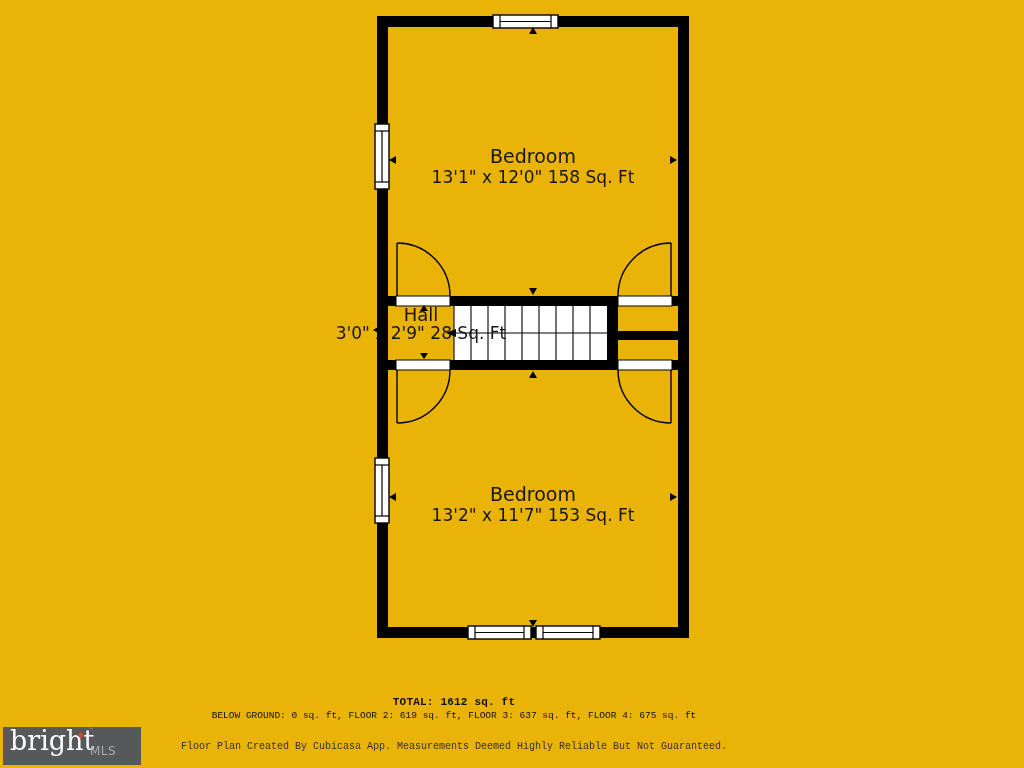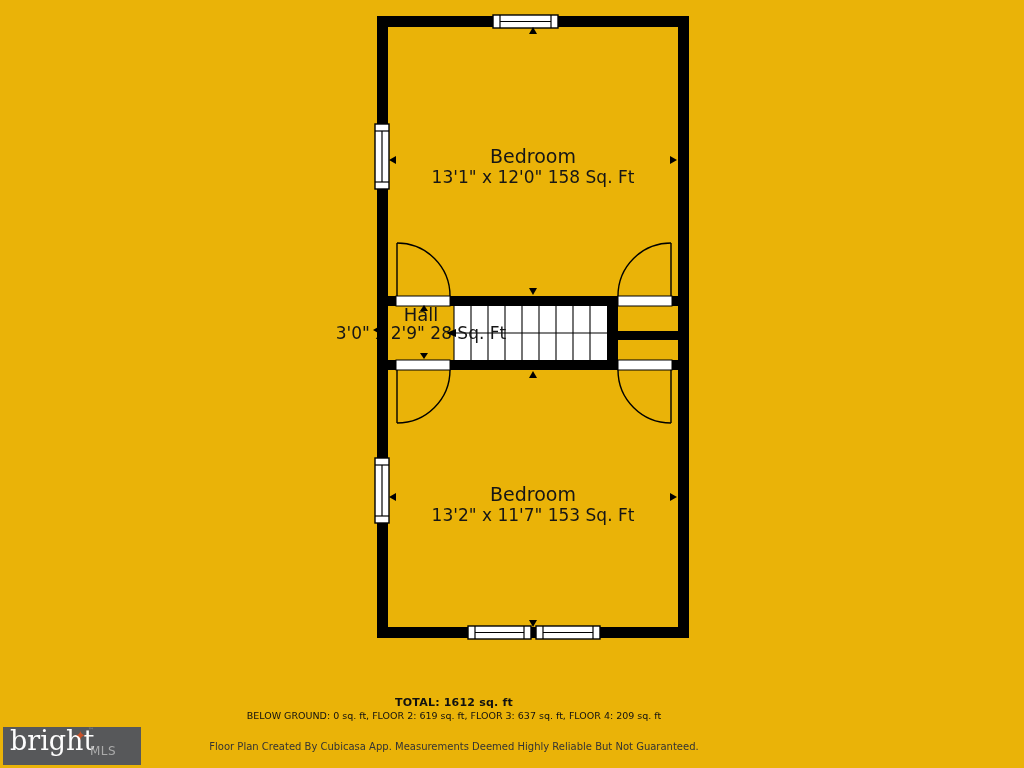--- a/index.html
+++ b/index.html
@@ -16,21 +16,21 @@
   .hall-name{font-size:18px;}
   .room-dims{font-size:17px;}
   .wall{fill:#000000;}
   .threshold{fill:#ffffff;stroke:#000000;stroke-width:1;}
   .win{fill:#ffffff;stroke:#000000;stroke-width:1.4;}
   .winline{stroke:#000000;stroke-width:1.2;fill:none;}
   .door{stroke:#000000;stroke-width:1.4;fill:none;}
   .tread{stroke:#000000;stroke-width:1.1;}
   .midline{stroke:#000000;stroke-width:1.2;}
   .dimarrow{fill:#000000;}
-  .footer-line{position:absolute;left:0;width:908px;text-align:center;color:#111111;}
+  .footer-line{position:absolute;left:0;width:908px;text-align:center;color:#111111;font-family:Liberation Mono, monospace;}
   .footer-total{top:696px;font-size:11px;font-weight:bold;letter-spacing:.2px;}
   .footer-floors{top:710px;font-size:9.5px;}
   .footer-excluded{top:722px;font-size:9.5px;}
   .footer-disclaimer{top:741px;font-size:10px;color:#333;}
   .logo{
     position:absolute;left:3px;top:727px;width:138px;height:38px;
     background:#57585a;
   }
   .logo-brand{
     position:absolute;left:7px;top:-2px;
@@ -165,21 +165,21 @@
       <polygon class="dimarrow" points="446,333 456,329 456,337"></polygon>
 
       <polygon class="dimarrow" points="533,371 529,378 537,378"></polygon>
       <polygon class="dimarrow" points="533,627 529,620 537,620"></polygon>
       <polygon class="dimarrow" points="389,497 396,493 396,501"></polygon>
       <polygon class="dimarrow" points="677,497 670,493 670,501"></polygon>
     </g>
   </svg>
 
   <div class="footer-line footer-total">TOTAL: 1612 sq. ft</div>
-  <div class="footer-line footer-floors">BELOW GROUND: 0 sq. ft, FLOOR 2: 619 sq. ft, FLOOR 3: 637 sq. ft, FLOOR 4: 209 sq. ft</div>
+  <div class="footer-line footer-floors">BELOW GROUND: 0 sq. ft, FLOOR 2: 619 sq. ft, FLOOR 3: 637 sq. ft, FLOOR 4: 675 sq. ft</div>
   <div class="footer-line footer-disclaimer">Floor Plan Created By Cubicasa App. Measurements Deemed Highly Reliable But Not Guaranteed.</div>
 
   <div class="logo">
     <span class="logo-brand">bright</span>
     <span class="logo-star">✦</span>
     <span class="logo-tm">™</span>
     <span class="logo-mls">MLS</span>
   </div>
 
 </div>

